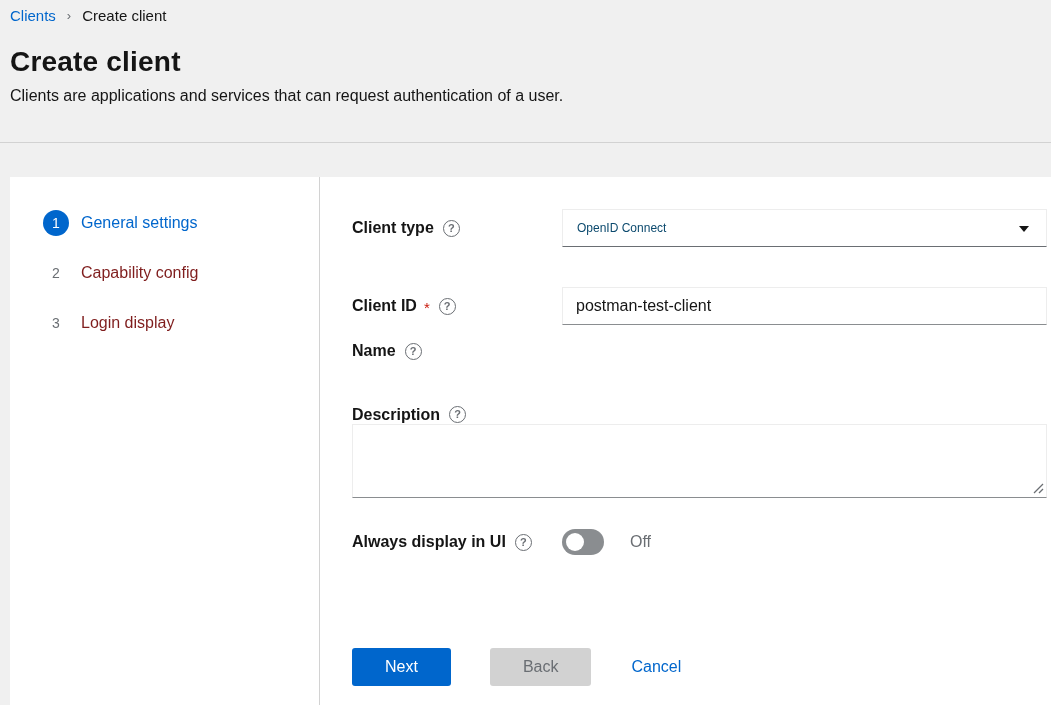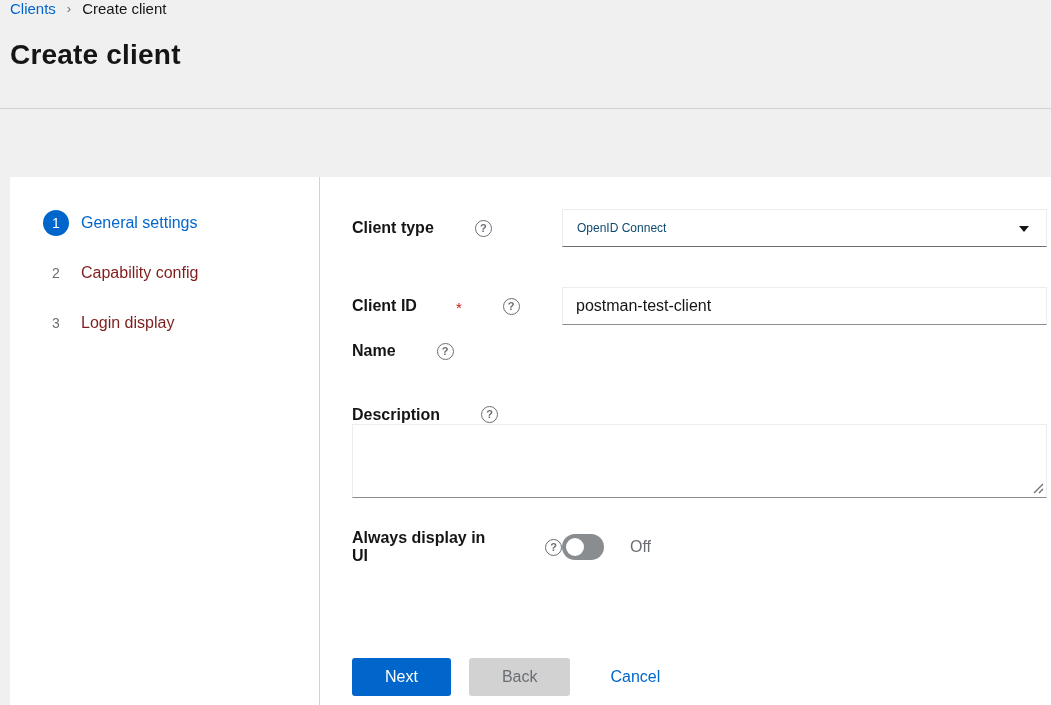--- a/index.html
+++ b/index.html
@@ -6,24 +6,24 @@
   html, body {
     width: 1051px; height: 705px;
     font-family: "Liberation Sans", sans-serif;
     background: #f0f0f0;
     color: #151515;
     overflow: hidden;
   }
 
   
   .page-header {
-    height: 109px;
+    height: 143px;
     background: #f0f0f0;
     border-bottom: 1px solid #d2d2d2;
-    padding: 0 10px 0 10px;
+    padding: 7px 10px 0 10px;
   }
   .breadcrumb { display: flex; align-items: center; font-size: 15px; }
   .breadcrumb-link { color: #0066cc; text-decoration: none; cursor: pointer; }
   .breadcrumb-sep {
     color: #6a6e73; margin: 0 11px; font-size: 13px; line-height: 1;
   }
   .breadcrumb-current { color: #151515; }
   .page-title {
     margin-top: 22px;
     font-size: 28px; font-weight: 700; letter-spacing: 0.2px;
@@ -67,21 +67,21 @@
   .wizard-main { flex: 1; padding: 32px 4px 0 32px; }
   .form-row { display: flex; }
   .row-client-type { margin-top: 0; }
   .row-client-id { margin-top: 40px; }
   .row-name { margin-top: 17px; }
   .row-description { margin-top: 36px; flex-direction: column; }
   .row-always-display { margin-top: 31px; }
 
   .label-col {
     width: 210px; flex-shrink: 0;
-    display: flex; align-items: center; gap: 32px;
+    display: flex; align-items: center;
   }
   .row-description .label-col { align-items: flex-start; padding-top: 10px; }
   .field-label { font-size: 16px; font-weight: 700; color: #151515; }
   .required-marker { color: #c9190b; font-size: 15px; margin-left: 7px; margin-top: 2px; }
   .help-icon {
     width: 17px; height: 17px; margin-left: 9px; flex-shrink: 0;
     border: 1.5px solid #6a6e73; border-radius: 50%;
     color: #6a6e73; font-size: 11px; font-weight: 700;
     display: inline-flex; align-items: center; justify-content: center;
     cursor: pointer; line-height: 1;
@@ -144,33 +144,34 @@
   .toggle-state { margin-left: 26px; font-size: 16px; color: #6a6e73; }
 
   
   .wizard-footer { display: flex; align-items: center; margin-top: 93px; }
   .btn {
     height: 38px; padding: 0 33px;
     font-size: 16px; font-family: "Liberation Sans", sans-serif;
     border: none; border-radius: 3px; cursor: pointer;
   }
   .btn-primary { background: #0066cc; color: #ffffff; }
-  .btn-secondary { background: #d2d2d2; color: #6a6e73; margin-left: 18px; cursor: default; }
+  .btn-secondary { background: #d2d2d2; color: #6a6e73; margin-left: 39px; cursor: default; }
   .btn-link { background: transparent; color: #0066cc; margin-left: 40px; padding: 0; }
 </style>
 </head>
 <body>
 
 <div class="page-header">
   <nav class="breadcrumb">
     <a class="breadcrumb-link">Clients</a>
     <span class="breadcrumb-sep">›</span>
     <span class="breadcrumb-current">Create client</span>
   </nav>
   <h1 class="page-title">Create client</h1>
+  <div class="page-subtitle">Clients are applications and services that can request authentication of a user.</div>
 </div>
 
 <div class="wizard-panel">
 
   <div class="wizard-nav">
     <div class="wizard-step active">
       <span class="step-indicator">1</span>
       <span class="step-label">General settings</span>
     </div>
     <div class="wizard-step">

